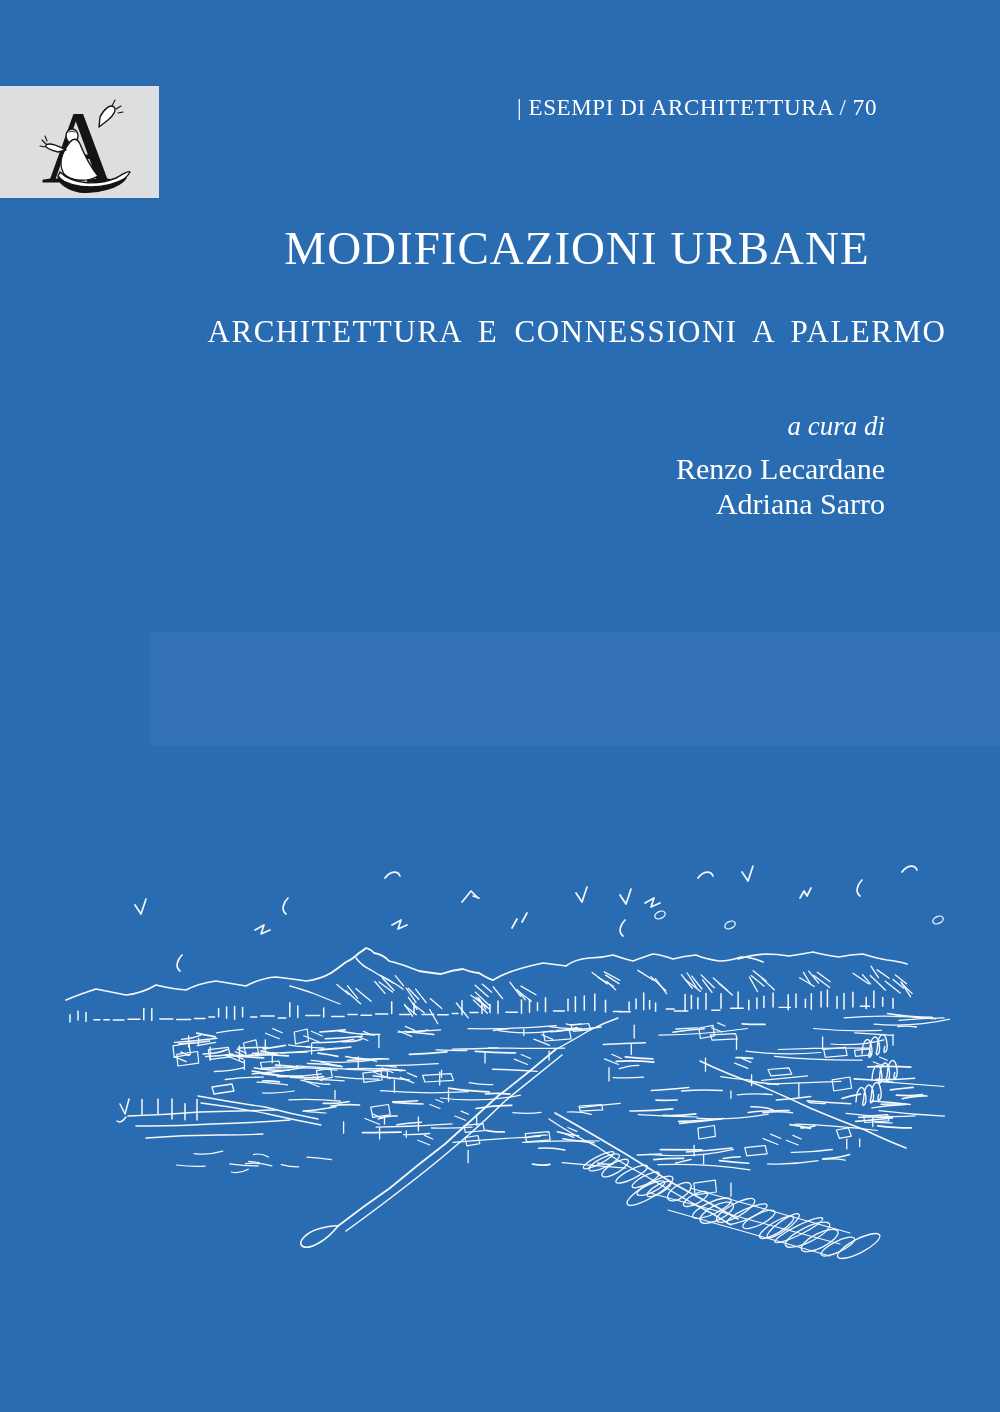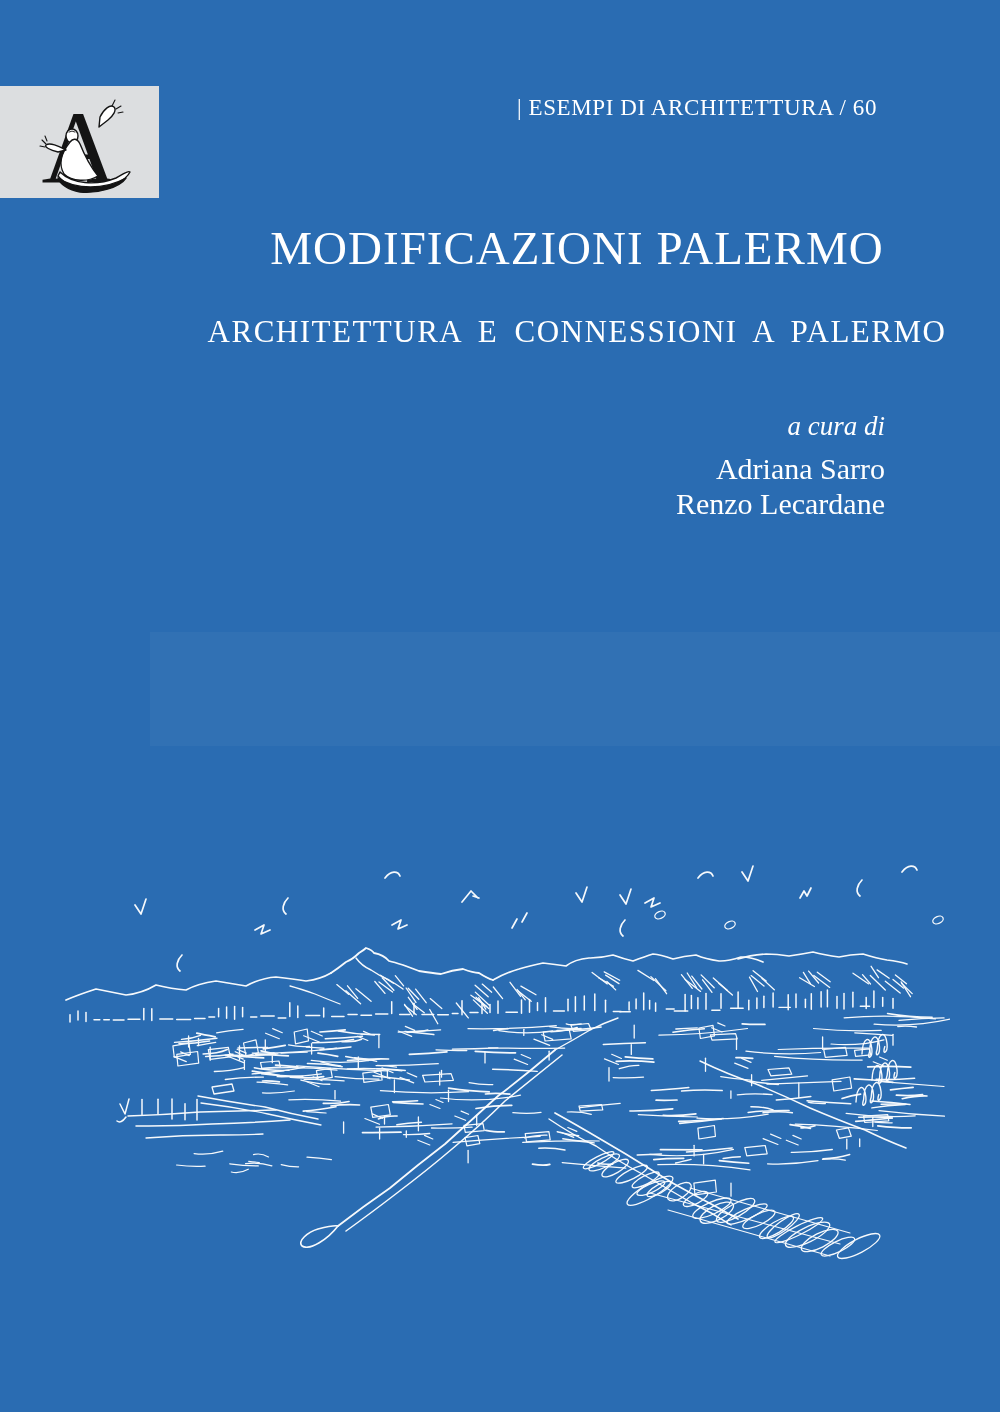--- a/index.html
+++ b/index.html
@@ -66,29 +66,29 @@
         <path d="M69,46 q3,-2 6,0" fill="none" stroke-width="0.9"></path>
         <path d="M70,56 C62,66 58,78 64,88 C72,96 88,96 98,90 C90,80 84,68 80,58 C77,52 73,52 70,56 Z"></path>
         <path d="M66,64 C58,60 50,56 46,59 C44,61 50,64 58,66 Z"></path>
         <path d="M46,58 l-4,-4 M45,61 l-5,-1 M47,55 l-2,-5" fill="none" stroke-width="1.1"></path>
         <path d="M60,86 C72,98 96,100 116,92 C124,88 128,84 130,86 C126,94 112,102 94,103 C78,104 64,98 58,90 Z"></path>
         <path d="M58,92 C76,104 104,104 126,92 C120,101 98,108 80,106 C68,104 60,98 58,92 Z" fill="#141414"></path>
       </g>
     </svg>
   </div>
 
-  <div class="series-line">| ESEMPI DI ARCHITETTURA / 60</div>
-
-  <h1 class="title-wrap book-title">MODIFICAZIONI PALERMO</h1>
+  <div class="series-line">| ESEMPI DI ARCHITETTURA / 70</div>
+
+  <h1 class="title-wrap book-title">MODIFICAZIONI URBANE</h1>
   <h2 class="title-wrap book-subtitle">ARCHITETTURA E CONNESSIONI A PALERMO</h2>
 
   <div class="editors">
     <div class="acura">a cura di</div>
+    <div class="editor">Renzo Lecardane</div>
     <div class="editor">Adriana Sarro</div>
-    <div class="editor">Renzo Lecardane</div>
   </div>
 
   <div class="sketch" role="img" aria-label="Freehand white line sketch of the Palermo panorama: mountain ridge, dense city fabric, harbour piers, diagonal roads and bird marks in the sky">
     <svg id="sketch-svg" width="900" height="430" viewBox="0 0 900 430">
         <g fill="none" stroke="#ffffff" stroke-linecap="round" stroke-linejoin="round" opacity="0.96">
           <path d="M16,142 Q27.5,137.0 46,131 Q59.3,133.6 76,137 Q92.1,135.3 106,127 Q121.9,131.0 136,132 Q147.8,125.6 166,123 Q182.8,125.8 196,128 Q210.7,120.0 226,119 Q243.5,120.9 256,123 Q270.7,121.1 281,115" stroke-width="1.7"></path>
           <path d="M281,115 Q288.5,110.0 296,104 Q302.4,101.5 309,95 Q313.9,92.1 316,90 Q321.8,91.9 324,95 Q333.6,96.7 339,103 Q343.9,104.2 353,107 Q360.1,109.6 369,113 Q382.3,115.1 391,116 Q402.5,111.9 413,111 Q423.2,114.8 429,115 Q437.9,120.7 443,122" stroke-width="1.8"></path>
           <path d="M443,122 Q456.6,114.4 469,111 Q479.1,107.9 493,105 Q505.6,106.3 516,108 Q524.6,101.3 539,100 Q550.3,100.2 563,97 Q573.2,100.7 583,103 Q595.4,98.4 603,96 Q610.3,96.7 623,101 Q634.1,97.8 646,97 Q655.5,101.1 669,103 Q678.4,103.3 691,99 Q701.0,98.9 713,104" stroke-width="1.7"></path>
           <path d="M688,101 Q700.2,97.0 716,96 Q727.0,96.2 739,98 Q751.3,96.3 763,94 Q774.4,97.2 789,99 Q800.1,96.6 813,96 Q827.1,100.5 837,102 Q849.4,103.4 857,106" stroke-width="1.6"></path>
           <path d="M306,100 Q311.6,107.8 321,112 Q329.0,117.5 339,122 Q347.1,126.8 353,131" stroke-width="1.4"></path>

